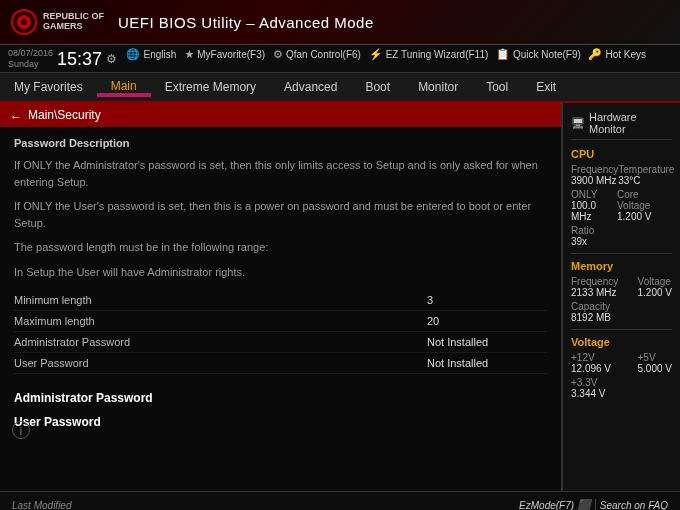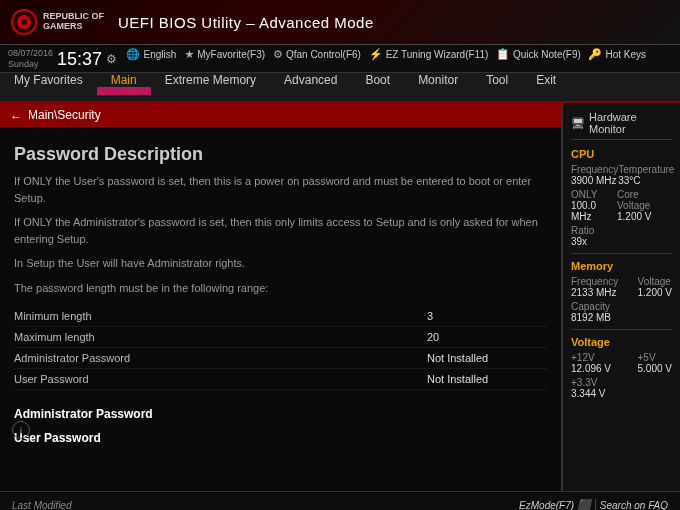--- a/index.html
+++ b/index.html
@@ -86,36 +86,36 @@
       gap: 3px;
       cursor: pointer;
       white-space: nowrap;
     }
     .toolbar-icon { color: #aaa; font-size: 11px; }
 
     
     .nav {
       background: #1a1a1a;
       display: flex;
-      align-items: flex-start;
+      align-items: center;
       height: 30px;
       border-bottom: 2px solid #8b0000;
     }
     .nav-item {
       padding: 0 14px;
       display: flex;
       align-items: center;
       cursor: pointer;
       font-size: 12px;
       color: #ccc;
       white-space: nowrap;
     }
     .nav-item.active {
       color: #e8a000;
-      border-bottom: 8px solid #be185d;
+      border-bottom: 4px solid #be185d;
       margin-bottom: -2px;
     }
 
     
     .content {
       display: flex;
       height: calc(510px - 36px - 28px - 30px - 28px);
     }
 
     
@@ -133,25 +133,24 @@
       align-items: center;
       gap: 6px;
       font-size: 12px;
       color: #fff;
     }
 
     .security-content {
       padding: 10px 14px;
     }
     .section-title {
-      font-size: 18px;
+      font-size: 11px;
       color: #ccc;
       margin-bottom: 8px;
       font-weight: bold;
-      margin-top: 7px;
     }
     .description-text {
       font-size: 11px;
       color: #999;
       line-height: 1.5;
       margin-bottom: 8px;
     }
     .info-table {
       width: 100%;
       margin-top: 10px;
@@ -363,24 +362,24 @@
   <div class="left-panel">
 
     <div class="breadcrumb-bar">
       <span style="cursor:pointer;">←</span>
       <span>Main\Security</span>
     </div>
 
     <div class="security-content">
       <div class="section-title">Password Description</div>
 
+      <div class="description-text">If ONLY the Administrator's password is set, then this only limits access to Setup and is only asked for when entering Setup.</div>
       <div class="description-text">If ONLY the User's password is set, then this is a power on password and must be entered to boot or enter Setup.</div>
-      <div class="description-text">If ONLY the Administrator's password is set, then this only limits access to Setup and is only asked for when entering Setup.</div>
+      <div class="description-text">The password length must be in the following range:</div>
       <div class="description-text">In Setup the User will have Administrator rights.</div>
-      <div class="description-text">The password length must be in the following range:</div>
 
       <div class="info-table">
         <div class="info-row">
           <span class="info-label">Minimum length</span>
           <span class="info-value">3</span>
         </div>
         <div class="info-row">
           <span class="info-label">Maximum length</span>
           <span class="info-value">20</span>
         </div>

